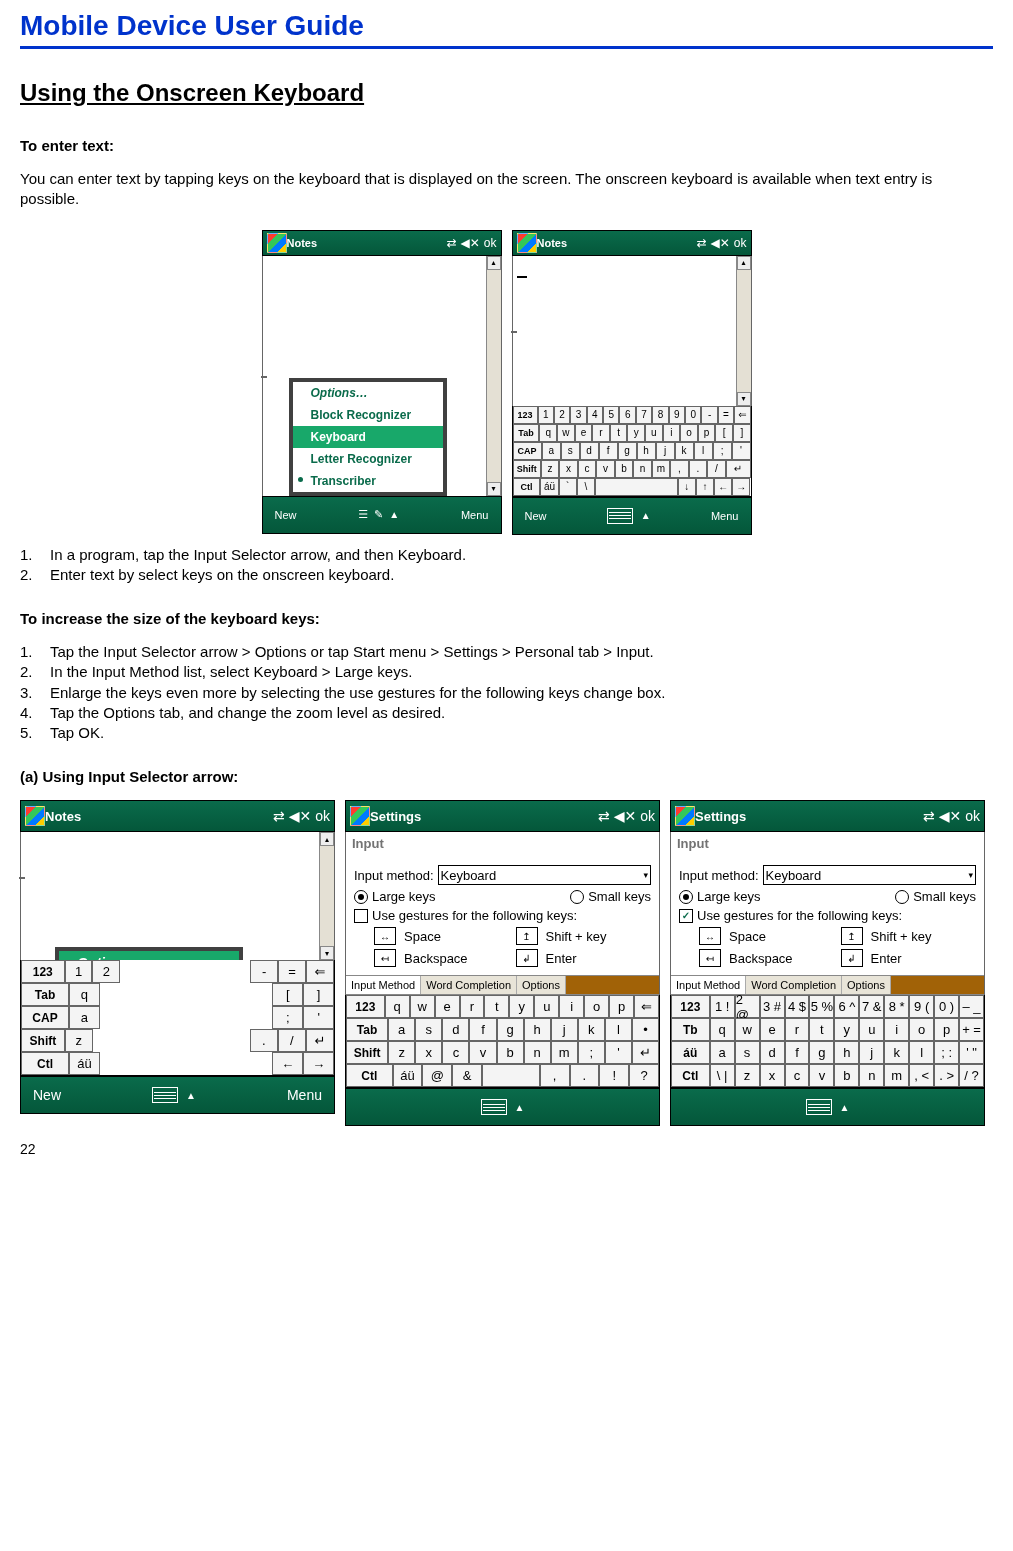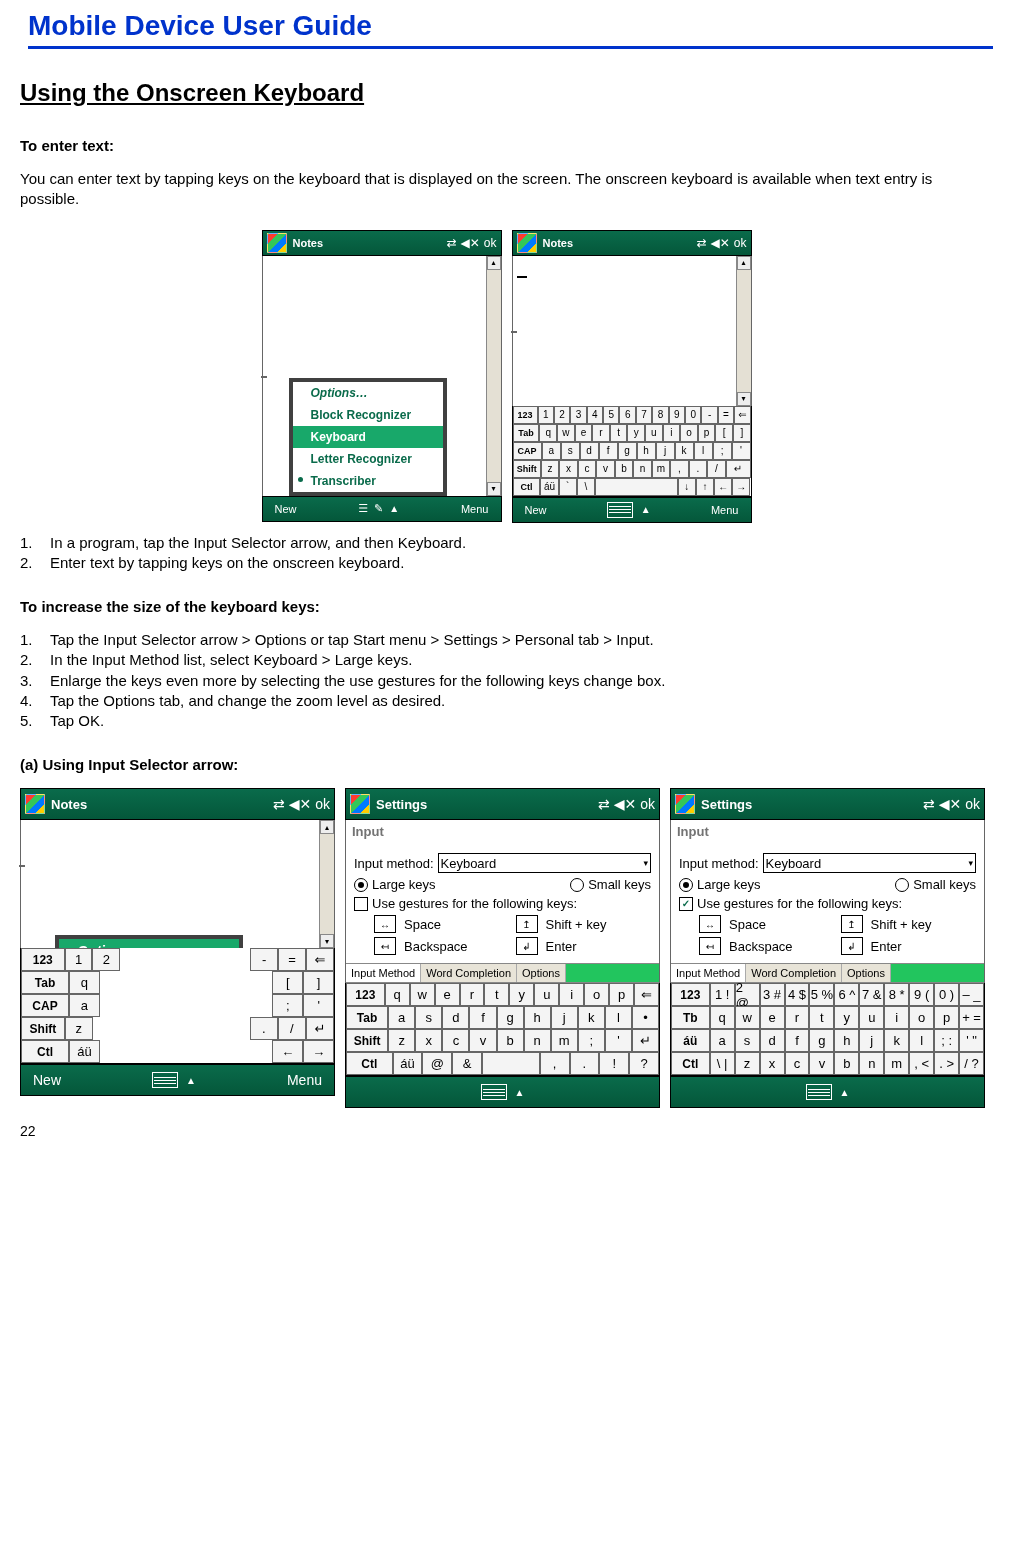--- a/index.html
+++ b/index.html
@@ -12,21 +12,20 @@
     width: 1013px;
     box-sizing: border-box;
   }
   .doc-title {
     color: #0033cc;
     font-size: 28px;
     font-weight: bold;
     border-bottom: 3px solid #0033cc;
     padding-bottom: 4px;
     margin-bottom: 30px;
-    margin-left: 8px;
   }
   .section-heading {
     font-size: 24px;
     font-weight: bold;
     text-decoration: underline;
     margin: 20px 0 30px 0;
   }
   .sub-heading {
     font-weight: bold;
     margin: 25px 0 15px 0;
@@ -49,21 +48,20 @@
     font-size: 11px;
   }
   .lg .dev { width: 315px; font-size: 13px; }
   .titlebar {
     background: linear-gradient(#0a6b4b, #04573a);
     color: #fff;
     height: 26px;
     display: flex;
     align-items: center;
     padding: 0 4px;
-    gap: 6px;
     border: 1px solid #000;
     box-sizing: border-box;
   }
   .lg .titlebar { height: 32px; }
   .winflag {
     width: 18px; height: 18px;
     background: linear-gradient(135deg,#ff3b30 0 25%, #34c759 0 50%, #007aff 0 75%, #ffcc00 0 100%);
     border: 1px solid rgba(255,255,255,.4);
   }
   .tb-title { flex: 1; font-weight: bold; }
@@ -92,21 +90,21 @@
   .form-row { display:flex; align-items:center; gap:4px; margin:4px 0; }
   .form-row label { flex:none; }
   .select-box { flex:1; border:1px solid #000; height:18px; display:flex; align-items:center; justify-content:space-between; padding:0 2px; background:#fff; }
   .sel-arrow { font-size:9px; }
   .radio { width:12px;height:12px;border:1px solid #000;border-radius:50%;display:inline-flex;align-items:center;justify-content:center;flex:none;}
   .radio.sel::after{content:"";width:6px;height:6px;background:#000;border-radius:50%;}
   .chk { width:12px;height:12px;border:1px solid #000;display:inline-flex;align-items:center;justify-content:center;flex:none;font-size:10px;color:#0a6b4b;font-weight:bold;}
   .gesture-grid { display:grid; grid-template-columns: 24px 1fr 24px 1fr; gap:4px 6px; align-items:center; margin:4px 0 4px 20px;}
   .gic { width:20px;height:16px;border:1px solid #000;display:flex;align-items:center;justify-content:center;font-size:10px;background:#fff;}
 
-  .tabs-row { display:flex; border-top:1px solid #888; border-bottom:1px solid #888; background:#22c55e; }
+  .tabs-row { display:flex; border-top:1px solid #888; border-bottom:1px solid #888; background:#a16207; }
   .tab-btn { padding:3px 5px; border-right:1px solid #aaa; background:#e8e4d8; font-size:11px;}
   .tab-btn.active { background:#fff; }
 
   
   .im-popup {
     position:absolute; left:26px; bottom:0;
     background:#fff; border:4px solid #404040; width:150px;
     font-size:12px;
   }
   .lg .im-popup { left:34px; width:180px; font-size:14px; }
@@ -134,21 +132,21 @@
   .key.wide1 { flex:1.4; }
   .key.wide2 { flex:2; }
   .key.space { flex:5; }
 
   
   .cmdbar {
     background: linear-gradient(#0a6b4b, #04573a);
     color:#fff;
     height:26px;
     display:flex; align-items:center; justify-content:space-between;
-    padding:0 12px;
+    padding:18px 12px;
     border:1px solid #000;
     box-sizing:border-box;
   }
   .lg .cmdbar { height:32px; font-size:14px; }
   .cmd-center { display:flex; align-items:center; gap:8px; }
   .sip-btn { width:26px;height:16px;border:1px solid #fff;display:flex;flex-direction:column;justify-content:space-evenly;padding:1px;box-sizing:border-box;}
   .sip-line { height:1px; background:#fff; }
   .arrow-up { font-size:10px; }
 </style>
 </head>
@@ -305,21 +303,21 @@
   </div>
 </div>
 
 <div class="ol">
   <div class="ol-row">
       <div class="ol-num">1.</div>
       <div class="ol-txt">In a program, tap the Input Selector arrow, and then Keyboard.</div>
     </div>
   <div class="ol-row">
       <div class="ol-num">2.</div>
-      <div class="ol-txt">Enter text by tapping keys on the onscreen keyboard.</div>
+      <div class="ol-txt">Enter text by select keys on the onscreen keyboard.</div>
     </div>
 </div>
 
 <div class="sub-heading">To increase the size of the keyboard keys:</div>
 <div class="ol">
   <div class="ol-row">
       <div class="ol-num">1.</div>
       <div class="ol-txt">Tap the Input Selector arrow &gt; Options or tap Start menu &gt; Settings &gt; Personal tab &gt; Input.</div>
     </div>
   <div class="ol-row">

